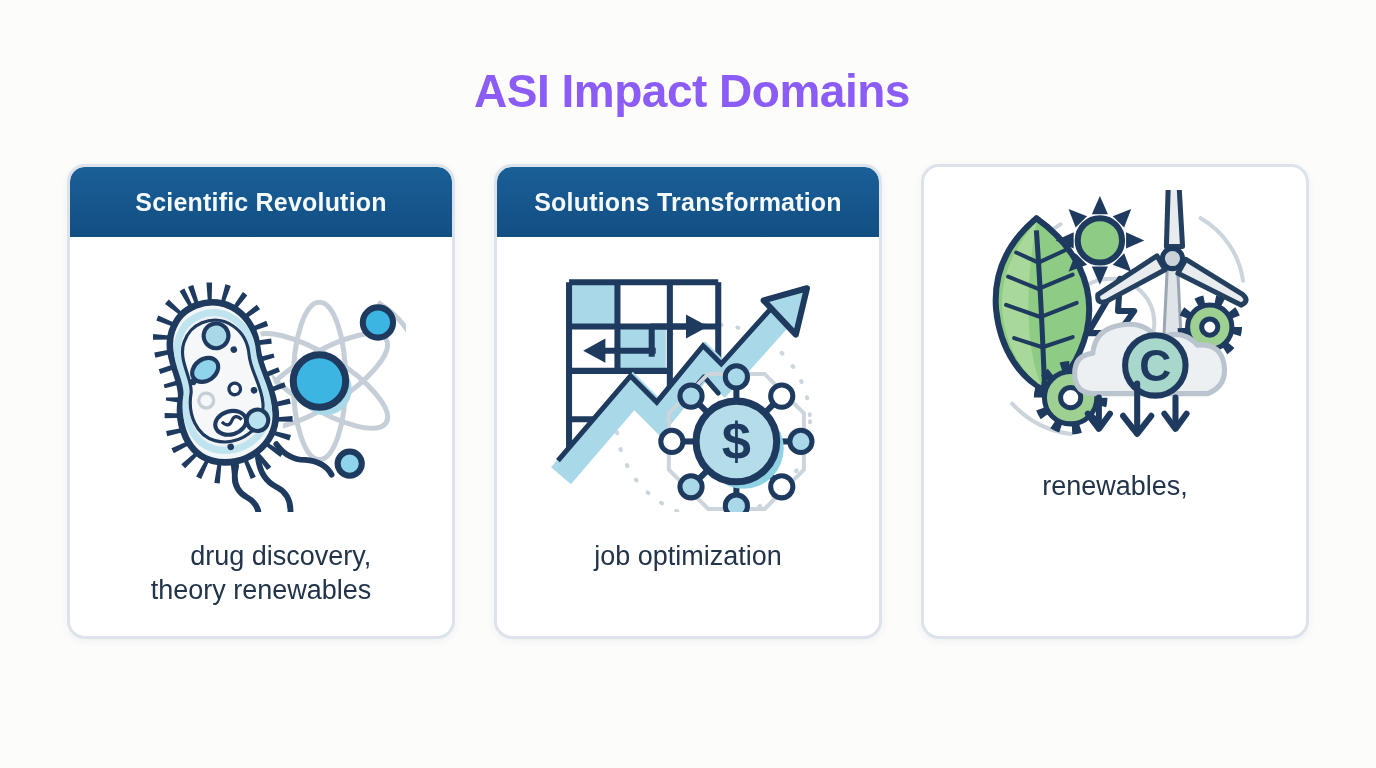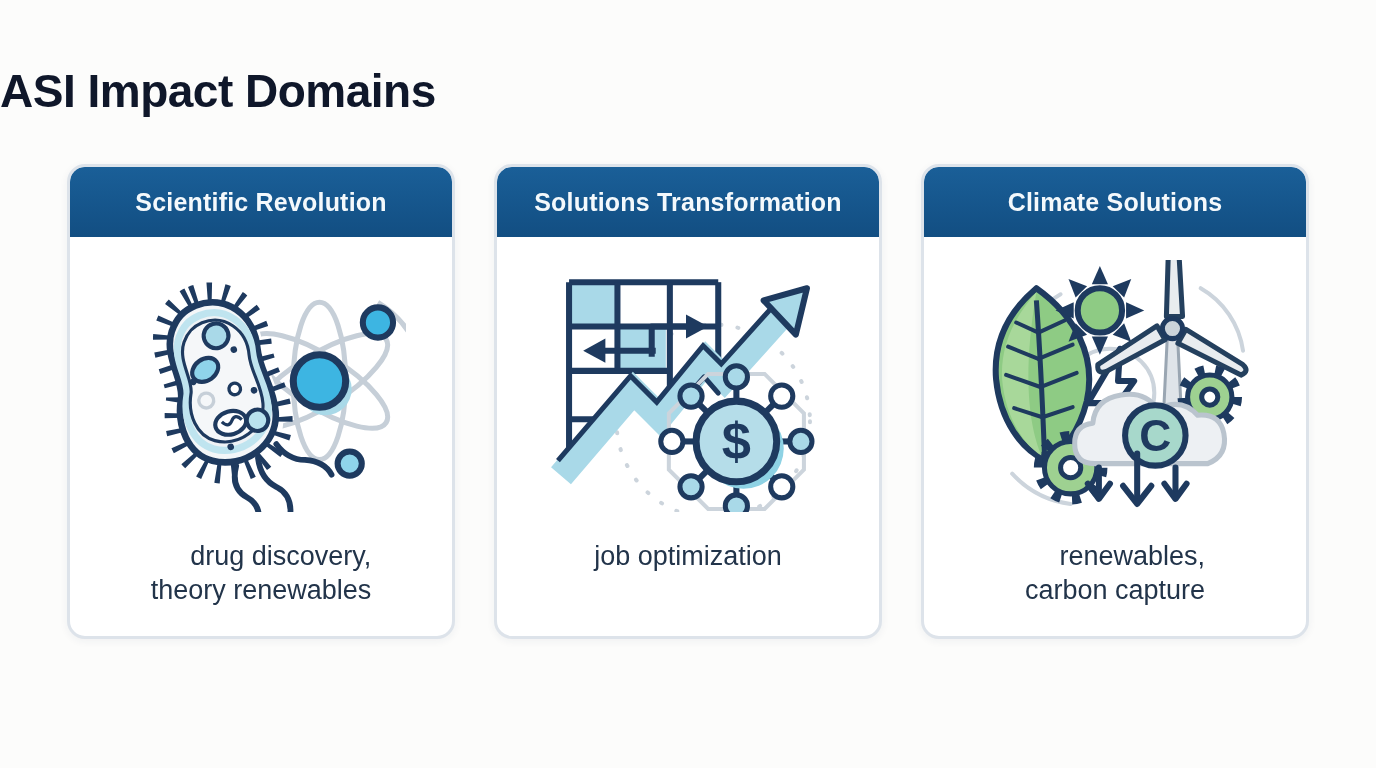--- a/index.html
+++ b/index.html
@@ -3,25 +3,27 @@
 <meta charset="utf-8">
 <style>
   html,body{margin:0;padding:0;}
   body{
     width:1376px;height:768px;overflow:hidden;
     background:#fcfcfb;
     font-family:"Liberation Sans", sans-serif;
     color:#1c2a3a;
   }
   .page-title{
+    text-align:center;
     padding-top:64px;
     font-size:46px;
     font-weight:700;
     letter-spacing:-0.5px;
-    color:#0f172a;
+    color:#8b5cf6;
+    padding-left:8px;
   }
   .cards{
     display:flex;
     justify-content:center;
     gap:39px;
     margin-top:46px;
   }
   .card{
     box-sizing:border-box;
     width:388px;height:475px;
@@ -178,23 +180,20 @@
           </g>
         </svg>
       </div>
       <div class="caption">
         <div>job optimization</div>
       </div>
     </div>
   </div>
 
   <div class="card">
-    <div class="card-header">
-      <span>Climate Solutions</span>
-    </div>
     <div class="card-body">
       <div class="icon-wrap">
         <svg width="290" height="252" viewBox="0 0 280 250">
           <path d="M 225,28 a 85,85 0 0 1 42,62" fill="none" stroke="#ccd4dc" stroke-width="4" stroke-linecap="round"></path>
           <path d="M 38,212 a 95,95 0 0 0 58,30" fill="none" stroke="#ccd4dc" stroke-width="4" stroke-linecap="round"></path>
           <path d="M 86,34 a 58,58 0 0 0 -26,28" fill="none" stroke="#ccd4dc" stroke-width="4" stroke-linecap="round"></path>
 
           <g transform="translate(135,132)">
             <circle r="44" fill="#ffffff" stroke="#ccd4dc" stroke-width="4"></circle>
             <polygon points="10,-44 -22,10 -6,10 -16,44 24,-12 8,-12" fill="#ffffff" stroke="#1e3a5f" stroke-width="6" stroke-linejoin="round"></polygon>
@@ -264,18 +263,17 @@
             <path d="M148,224 L162,242 L176,224"></path>
             <path d="M124,206 V234"></path>
             <path d="M113,222 L124,237 L135,222"></path>
             <path d="M200,206 V234"></path>
             <path d="M189,222 L200,237 L211,222"></path>
           </g>
         </svg>
       </div>
       <div class="caption">
         <div>renewables,</div>
-        <div>carbon capture</div>
       </div>
     </div>
   </div>
 
 </div>
 
 </body></html>

